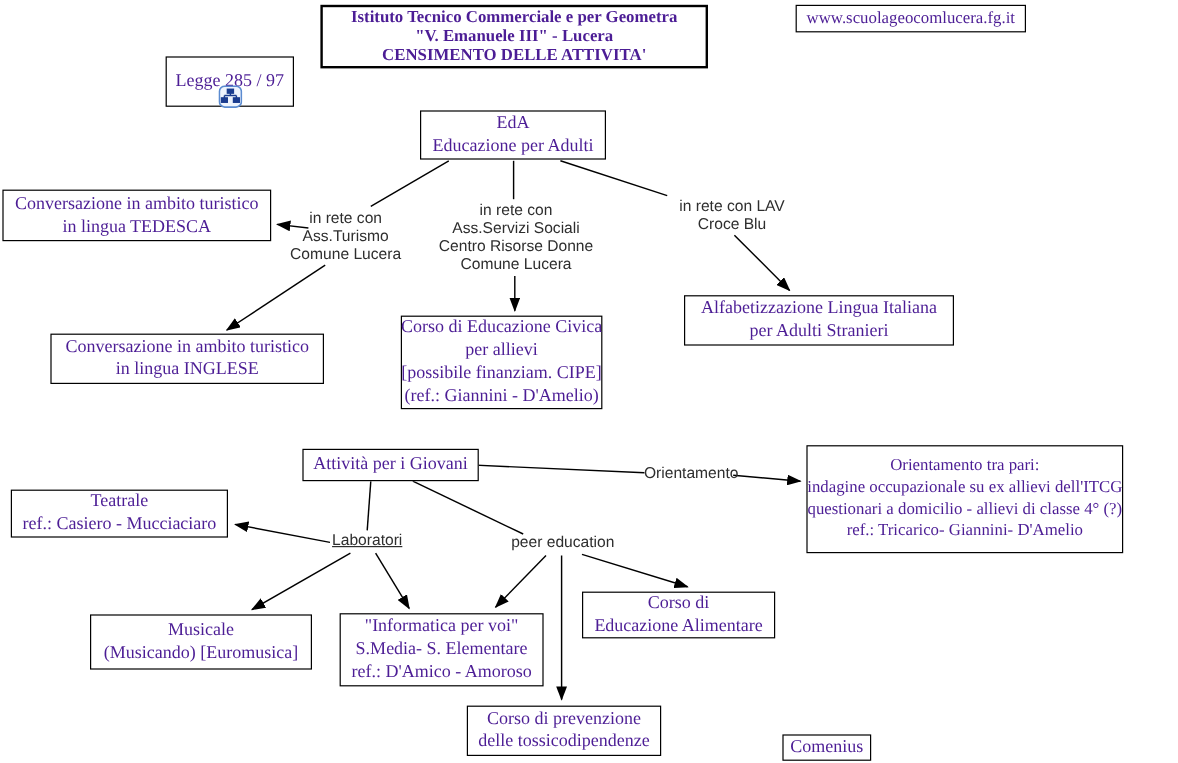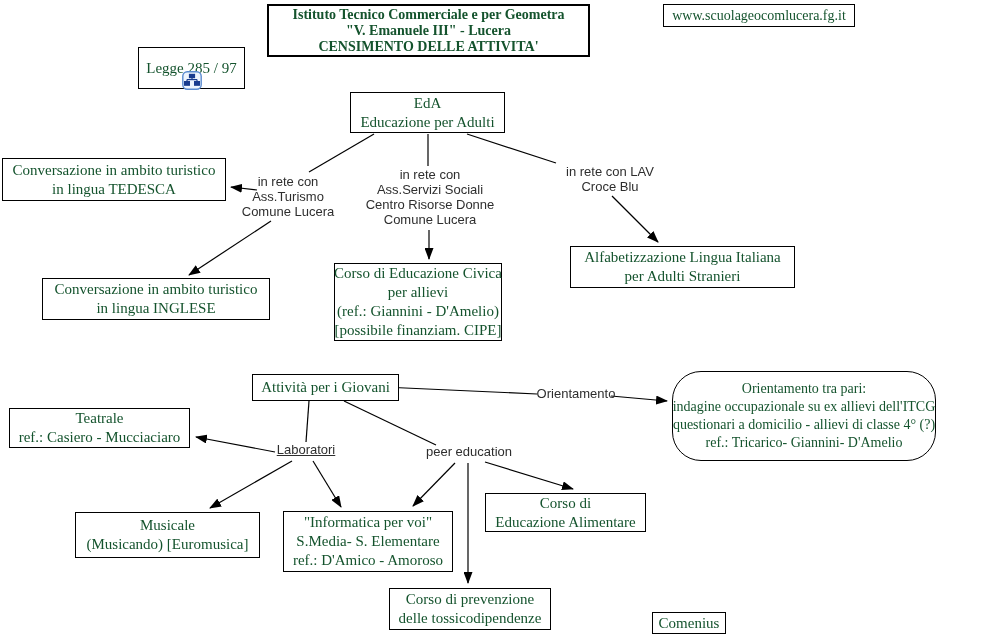--- a/index.html
+++ b/index.html
@@ -5,21 +5,21 @@
   html,body{margin:0;padding:0;}
   body{
     width:982px;height:636px;position:relative;background:#ffffff;
     font-family:"Liberation Serif","DejaVu Serif",serif;overflow:hidden;
   }
   #wires{position:absolute;left:0;top:0;width:982px;height:636px;z-index:1;}
   .node{
     position:absolute;box-sizing:border-box;background:#ffffff;
     border:1px solid #000;display:flex;flex-direction:column;
     justify-content:center;align-items:center;text-align:center;
-    font-size:15px;line-height:19px;color:#14532d;z-index:2;
+    font-size:15px;line-height:19px;color:#4c1d95;z-index:2;
   }
   .node .line{white-space:nowrap;}
   .lbl{
     position:absolute;box-sizing:border-box;text-align:center;
     font-family:"Liberation Sans","DejaVu Sans",sans-serif;
     font-size:13px;line-height:15px;color:#2e2e2e;z-index:2;
   }
   .lbl .line{white-space:nowrap;}
   
   .n-title{left:267px;top:4px;width:323px;height:53px;border-width:2px;
@@ -27,21 +27,21 @@
   .n-url{left:663px;top:4px;width:192px;height:23px;font-size:14px;}
   .n-legge{left:138px;top:47px;width:107px;height:42px;}
   .legge-icon{position:absolute;left:182px;top:71px;width:20px;height:19px;z-index:3;}
   
   .n-eda{left:350px;top:92px;width:155px;height:41px;}
   .n-tedesca{left:2px;top:158px;width:224px;height:43px;}
   .n-inglese{left:42px;top:278px;width:228px;height:42px;}
   .n-civica{left:334px;top:263px;width:168px;height:78px;justify-content:center;}
   .n-alfabetizzazione{left:570px;top:246px;width:225px;height:42px;}
   .n-attivita{left:252px;top:374px;width:147px;height:27px;}
-  .n-orientamento-pari{left:672px;top:371px;width:264px;height:90px;font-size:14px;line-height:18px;border-radius:29px;}
+  .n-orientamento-pari{left:672px;top:371px;width:264px;height:90px;font-size:14px;line-height:18px;}
   .n-teatrale{left:9px;top:408px;width:181px;height:40px;}
   .n-musicale{left:75px;top:512px;width:185px;height:46px;}
   .n-informatica{left:283px;top:511px;width:170px;height:61px;}
   .n-alimentare{left:485px;top:493px;width:161px;height:39px;}
   .n-prevenzione{left:389px;top:588px;width:162px;height:42px;}
   .n-comenius{left:652px;top:612px;width:74px;height:22px;}
   
   .l-turismo{left:239px;top:174px;width:98px;}
   .l-servizi{left:363px;top:167px;width:134px;}
   .l-lav{left:549px;top:164px;width:122px;}
@@ -117,22 +117,22 @@
 </div>
 
 <div class="node n-inglese">
   <div class="line">Conversazione in ambito turistico</div>
   <div class="line">in lingua INGLESE</div>
 </div>
 
 <div class="node n-civica">
   <div class="line">Corso di Educazione Civica</div>
   <div class="line">per allievi</div>
+  <div class="line">[possibile finanziam. CIPE]</div>
   <div class="line">(ref.: Giannini - D'Amelio)</div>
-  <div class="line">[possibile finanziam. CIPE]</div>
 </div>
 
 <div class="node n-alfabetizzazione">
   <div class="line">Alfabetizzazione Lingua Italiana</div>
   <div class="line">per Adulti Stranieri</div>
 </div>
 
 <div class="node n-attivita">
   <div class="line">Attività per i Giovani</div>
 </div>

